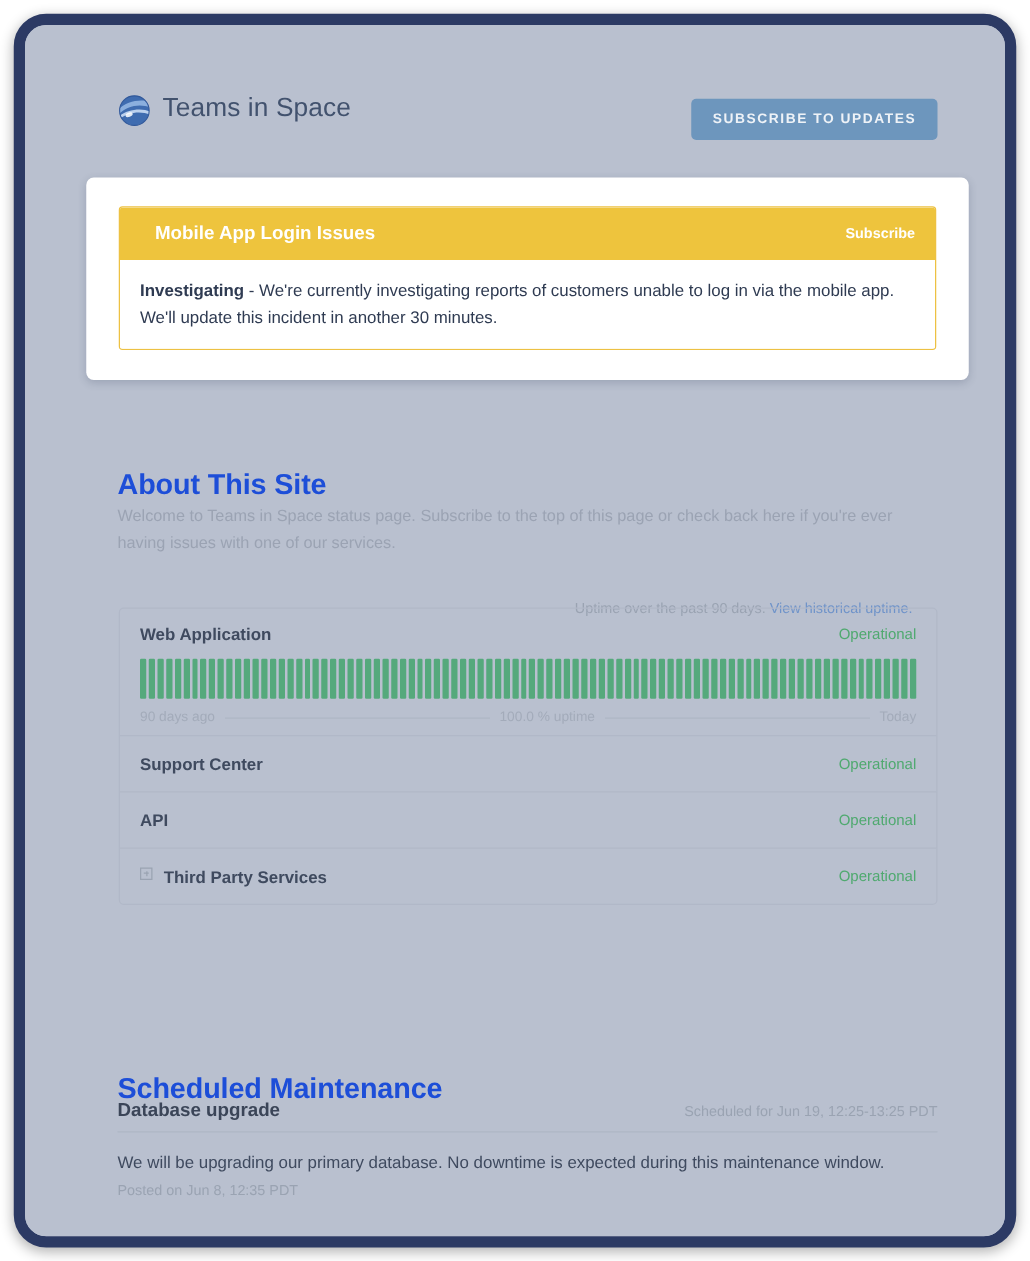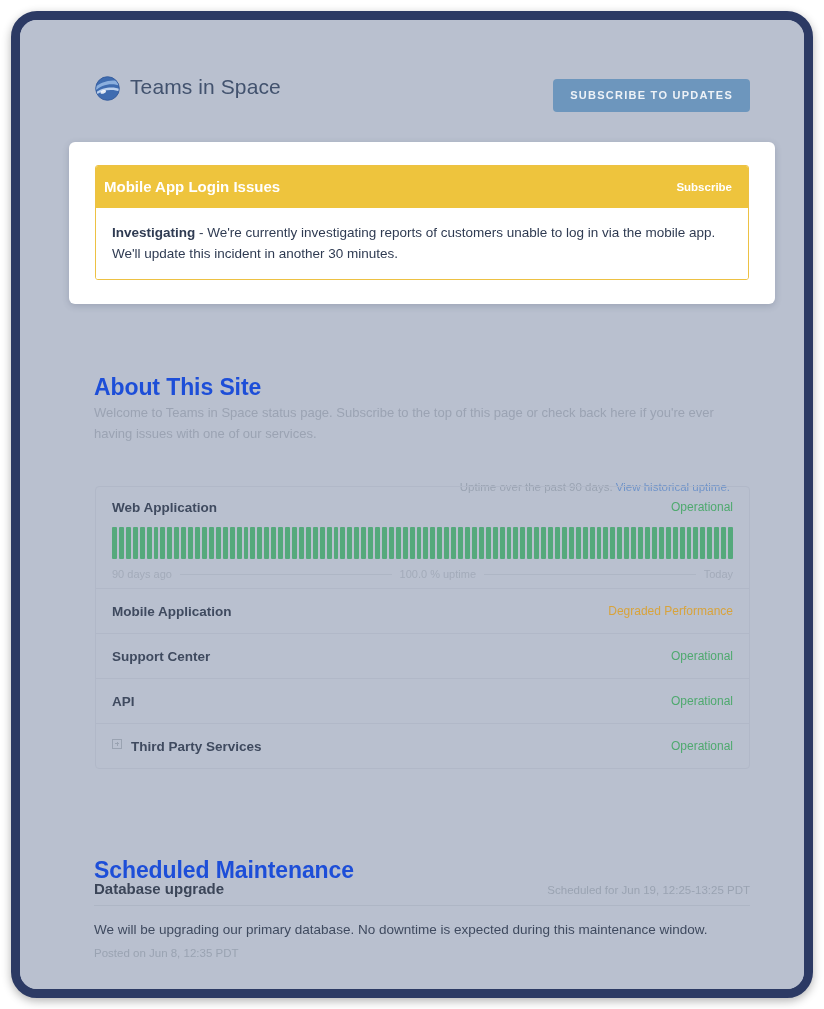--- a/index.html
+++ b/index.html
@@ -97,21 +97,21 @@
     border: 1px solid #edc143;
     border-radius: 3px;
     overflow: hidden;
   }
   .incident-head {
     background: #eec githubd43;
     background: #eec43d;
     display: flex;
     align-items: center;
     justify-content: space-between;
-    padding: 12px 16px 13px 8px;
+    padding: 12px 16px 13px 28px;
   }
   .incident-title {
     color: #ffffff;
     font-size: 15px;
     font-weight: bold;
   }
   .incident-subscribe {
     color: #ffffff;
     font-size: 11.5px;
     font-weight: bold;
@@ -442,28 +442,20 @@
               <span class="rule"></span>
               <span>100.0 % uptime</span>
               <span class="rule"></span>
               <span>Today</span>
             </div>
           </div>
         </div>
         <div class="status-row">
           <div class="status-row-head">
             <div class="service-name">
-              <span>Mobile Application</span>
-            </div>
-            <div class="service-status status-degraded">Degraded Performance</div>
-          </div>
-        </div>
-        <div class="status-row">
-          <div class="status-row-head">
-            <div class="service-name">
               <span>Support Center</span>
             </div>
             <div class="service-status status-operational">Operational</div>
           </div>
         </div>
         <div class="status-row">
           <div class="status-row-head">
             <div class="service-name">
               <span>API</span>
             </div>

